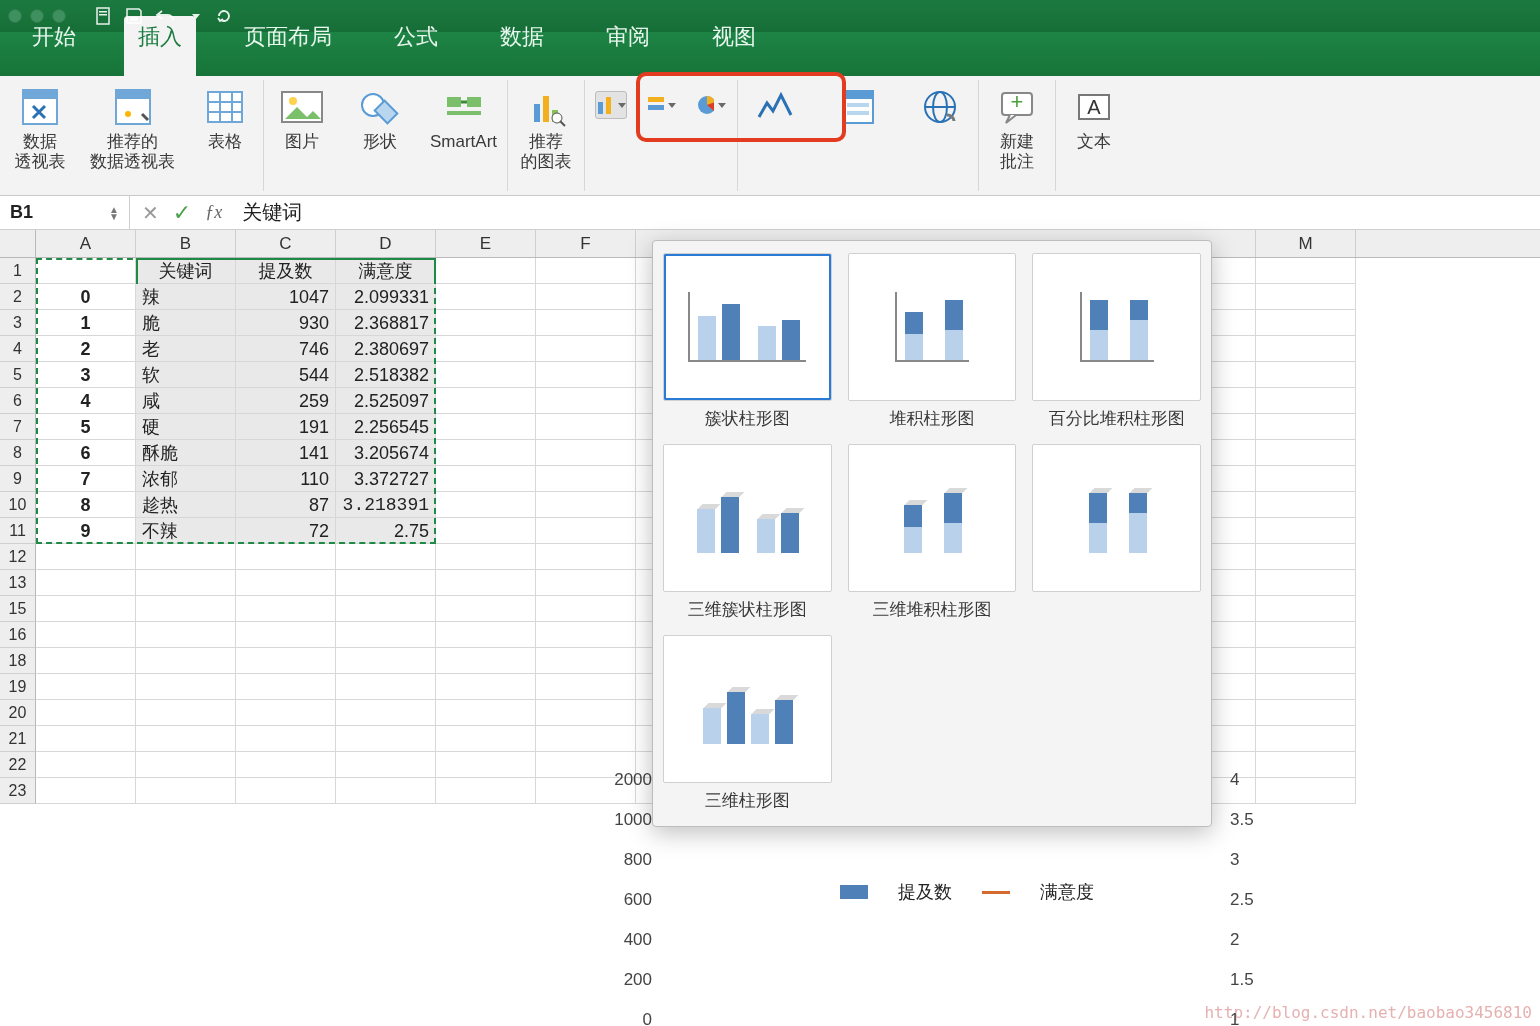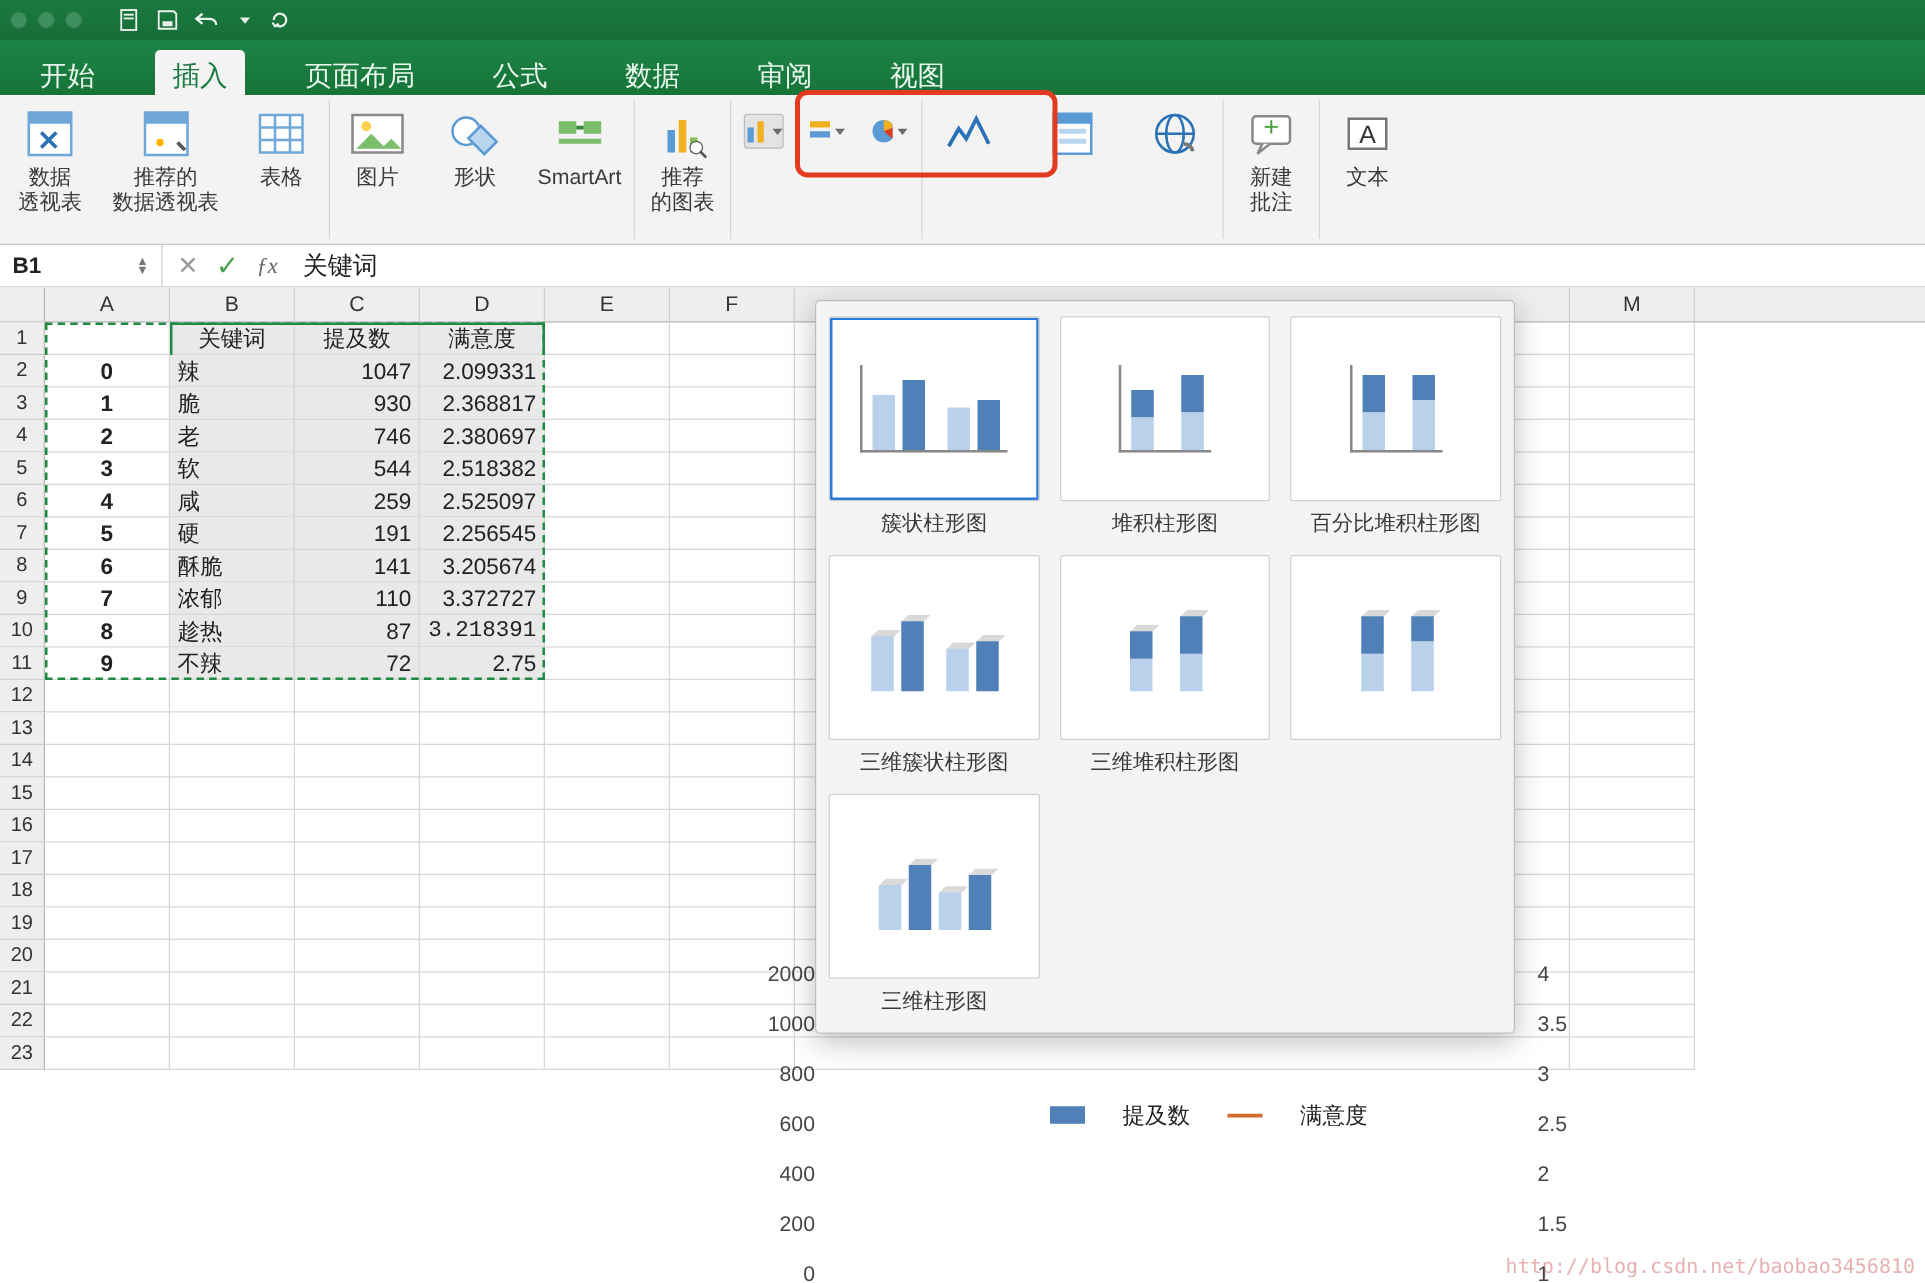--- a/index.html
+++ b/index.html
@@ -4,21 +4,21 @@
 <style>
   *{box-sizing:border-box;margin:0;padding:0;font-family:"Helvetica Neue",Arial,"PingFang SC","Microsoft YaHei",sans-serif;}
   body{background:#fff;width:1540px;height:1026px;overflow:hidden;font-size:14px;color:#222;}
   
   .titlebar{height:32px;background:linear-gradient(#1b7a3f,#166e37);display:flex;align-items:center;padding:0 8px;gap:10px;}
   .traffic{display:flex;gap:8px;align-items:center;margin-right:18px;}
   .tdot{width:14px;height:14px;border-radius:50%;background:#3e915f;border:1px solid #2f7a4c;}
   .qicon{width:20px;height:20px;display:flex;align-items:center;justify-content:center;color:#fff;opacity:.9;font-size:18px;}
   
   .tabbar{height:44px;background:linear-gradient(#1d8445,#177438);display:flex;align-items:flex-end;padding:0 18px;gap:34px;color:#fff;font-size:22px;}
-  .rtab{padding:6px 14px 0;cursor:pointer;color:#e9f7ee;}
+  .rtab{padding:6px 14px 24px;cursor:pointer;color:#e9f7ee;}
   .rtab.active{background:#f3f3f3;color:#1a7c40;border-radius:4px 4px 0 0;}
   
   .ribbon{height:120px;background:#f3f3f3;border-bottom:1px solid #c9c9c9;display:flex;align-items:stretch;padding:4px 2px;position:relative;}
   .rgroup{display:flex;flex-direction:column;align-items:center;justify-content:space-between;padding:4px 10px 2px;border-right:1px solid #d7d7d7;}
   .rgroup .icons{display:flex;gap:22px;align-items:flex-start;flex:1;}
   .rbtn{display:flex;flex-direction:column;align-items:center;gap:2px;min-width:56px;cursor:pointer;}
   .rbtn .glyph{width:46px;height:46px;display:flex;align-items:center;justify-content:center;}
   .rbtn .lbl{font-size:17px;color:#3a3a3a;text-align:center;line-height:1.15;}
   .smallrow{display:flex;gap:18px;align-items:center;}
   .smallbtn{width:32px;height:28px;border:1px solid transparent;border-radius:3px;display:flex;align-items:center;justify-content:center;cursor:pointer;}
@@ -470,54 +470,32 @@
         <div class="cell" style="width: 100px;"></div>
         <div class="cell" style="width: 100px;"></div>
         <div class="cell" style="width: 100px;"></div>
         <div class="cell" style="width: 100px;"></div>
         <div class="cell" style="width: 100px;"></div>
         <div class="cell" style="width: 100px;"></div>
         <div class="cell" style="width: 620px;"></div>
         <div class="cell" style="width: 100px;"></div>
       </div>
       <div class="row">
-        <div class="rh">14</div>
-        <div class="cell" style="width: 100px;"></div>
-        <div class="cell" style="width: 100px;"></div>
-        <div class="cell" style="width: 100px;"></div>
-        <div class="cell" style="width: 100px;"></div>
-        <div class="cell" style="width: 100px;"></div>
-        <div class="cell" style="width: 100px;"></div>
-        <div class="cell" style="width: 620px;"></div>
-        <div class="cell" style="width: 100px;"></div>
-      </div>
-      <div class="row">
         <div class="rh">15</div>
         <div class="cell" style="width: 100px;"></div>
         <div class="cell" style="width: 100px;"></div>
         <div class="cell" style="width: 100px;"></div>
         <div class="cell" style="width: 100px;"></div>
         <div class="cell" style="width: 100px;"></div>
         <div class="cell" style="width: 100px;"></div>
         <div class="cell" style="width: 620px;"></div>
         <div class="cell" style="width: 100px;"></div>
       </div>
       <div class="row">
         <div class="rh">16</div>
-        <div class="cell" style="width: 100px;"></div>
-        <div class="cell" style="width: 100px;"></div>
-        <div class="cell" style="width: 100px;"></div>
-        <div class="cell" style="width: 100px;"></div>
-        <div class="cell" style="width: 100px;"></div>
-        <div class="cell" style="width: 100px;"></div>
-        <div class="cell" style="width: 620px;"></div>
-        <div class="cell" style="width: 100px;"></div>
-      </div>
-      <div class="row">
-        <div class="rh">17</div>
         <div class="cell" style="width: 100px;"></div>
         <div class="cell" style="width: 100px;"></div>
         <div class="cell" style="width: 100px;"></div>
         <div class="cell" style="width: 100px;"></div>
         <div class="cell" style="width: 100px;"></div>
         <div class="cell" style="width: 100px;"></div>
         <div class="cell" style="width: 620px;"></div>
         <div class="cell" style="width: 100px;"></div>
       </div>
       <div class="row">

